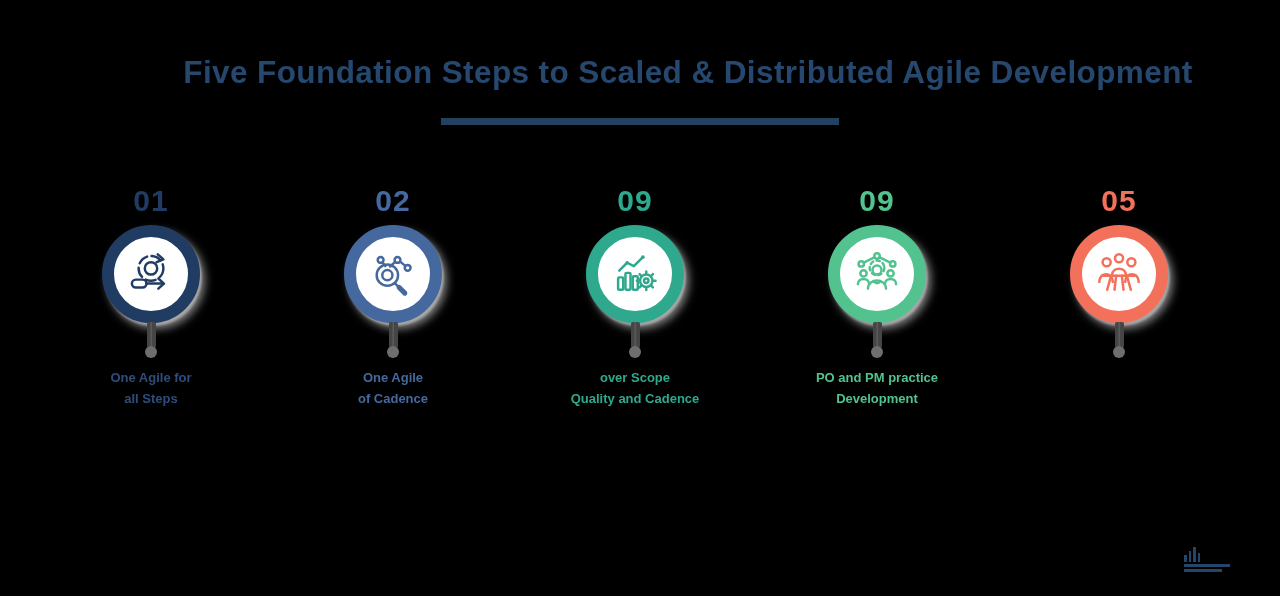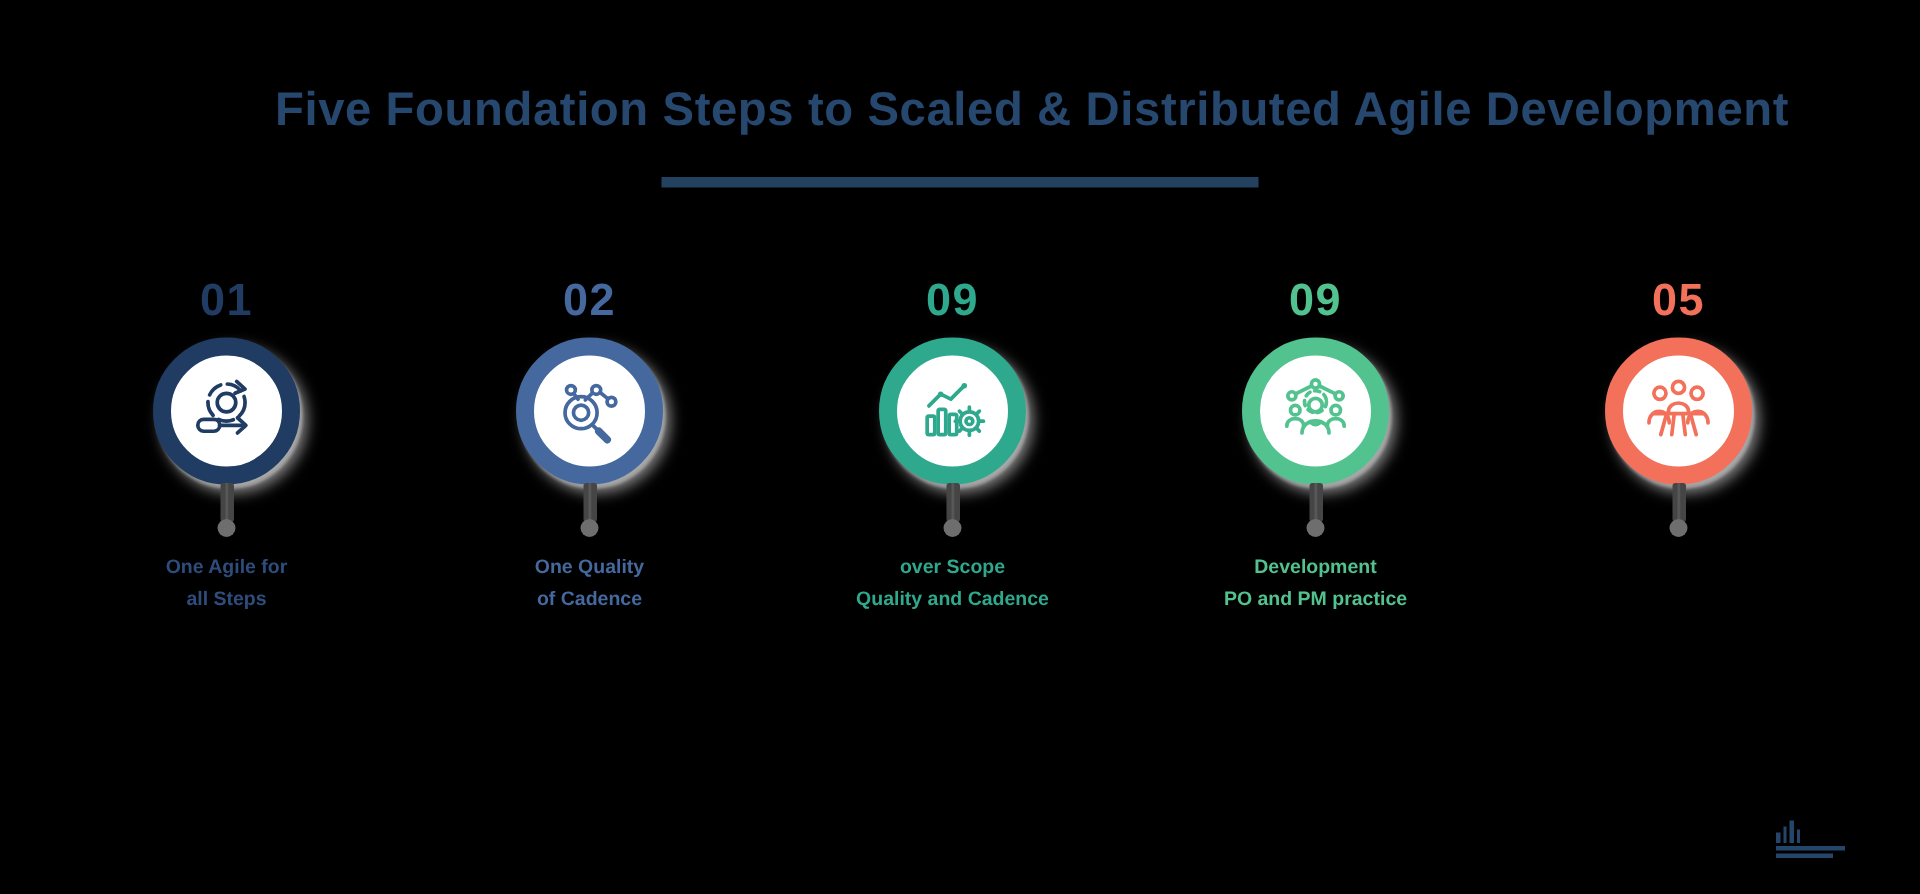--- a/index.html
+++ b/index.html
@@ -195,21 +195,21 @@
             <circle cx="19" cy="25" r="9.5"></circle>
             <circle cx="19" cy="25" r="4.5"></circle>
             <line x1="26" y1="32.5" x2="29" y2="35.5"></line>
             <line x1="29.5" y1="36" x2="34.5" y2="41" stroke-width="4.5"></line>
           </svg>
         </span>
       </div>
       <div class="stem"></div>
       <div class="stem-dot"></div>
       <div class="step-label">
-        <div>One Quality</div>
+        <div>One Agile</div>
         <div>of Cadence</div>
       </div>
     </div>
 
     <div class="step" style="--c: #2fa98e; --lc: #2fa98e;">
       <div class="step-number">09</div>
       <div class="step-circle">
         <span class="step-icon">
           <svg viewBox="0 0 48 48">
             <rect x="9" y="27" width="4.5" height="11" rx="1"></rect>
@@ -256,22 +256,22 @@
             <circle cx="12" cy="23.5" r="2.8"></circle>
             <path d="M7,33 c0,-6 10,-6 10,0"></path>
             <circle cx="36" cy="23.5" r="2.8"></circle>
             <path d="M31,33 c0,-6 10,-6 10,0"></path>
           </svg>
         </span>
       </div>
       <div class="stem"></div>
       <div class="stem-dot"></div>
       <div class="step-label">
+        <div>PO and PM practice</div>
         <div>Development</div>
-        <div>PO and PM practice</div>
       </div>
     </div>
 
     <div class="step" style="--c: #f3705a; --lc: #f3705a;">
       <div class="step-number">05</div>
       <div class="step-circle">
         <span class="step-icon">
           <svg viewBox="0 0 48 48">
             <circle cx="13" cy="13.5" r="3.6"></circle>
             <circle cx="24" cy="10" r="3.6"></circle>

